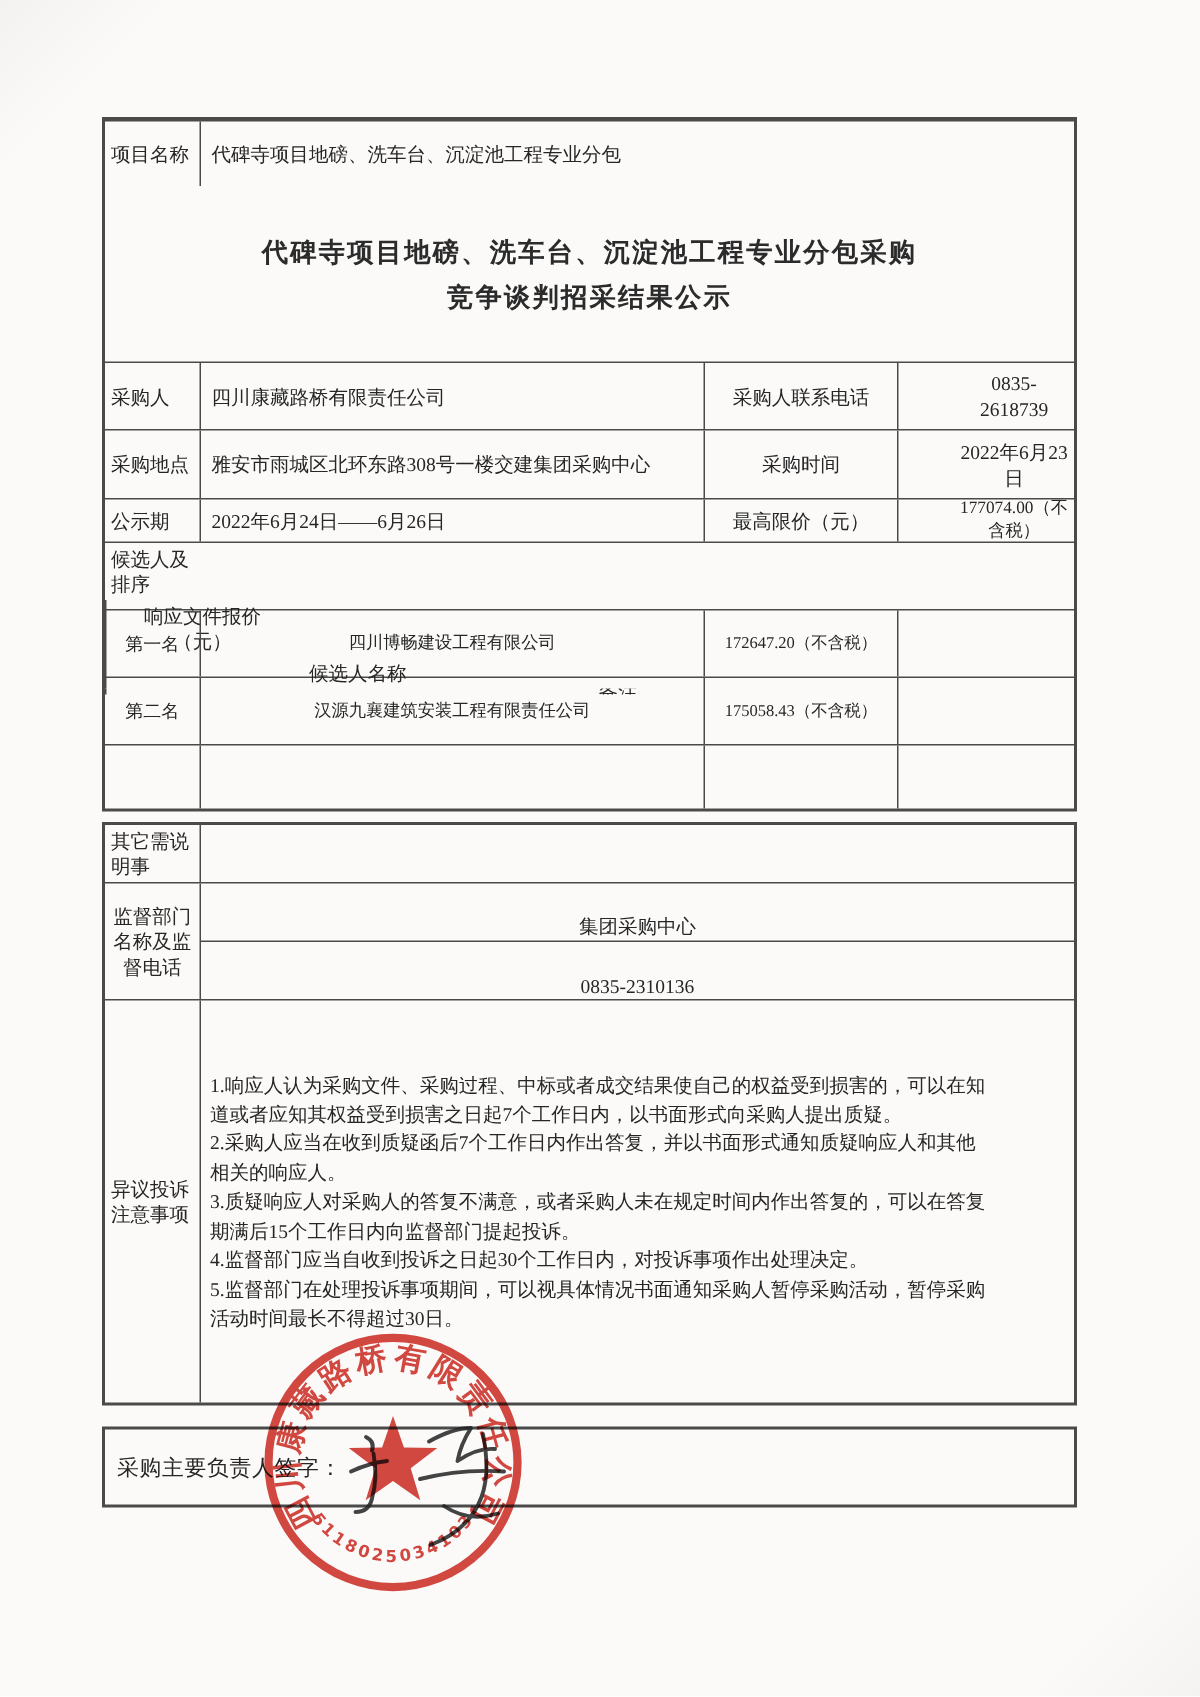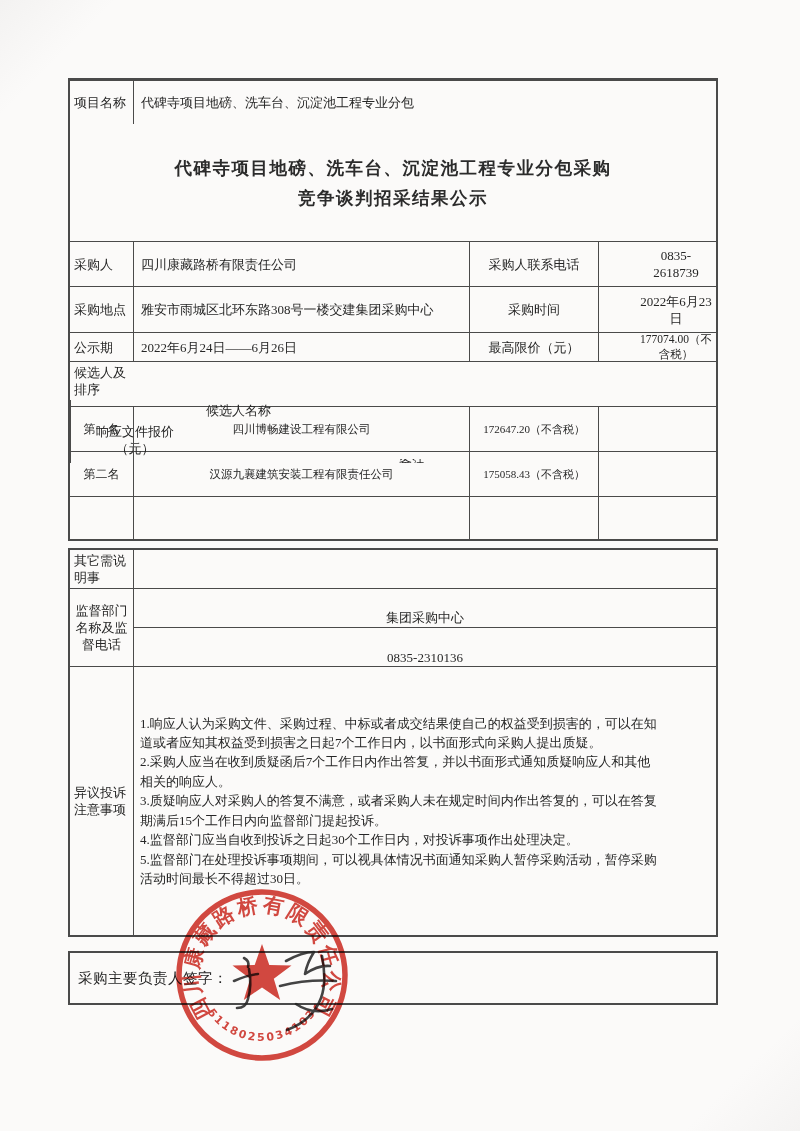--- a/index.html
+++ b/index.html
@@ -103,27 +103,27 @@
         </div>
       <div class="cell c4 center fs115">
           <span class="t">177074.00（不含税）</span>
         </div>
     </div>
 
     <div class="row" style="height:45px;flex-direction:column;">
       <div class="cell c1 nb fs13">
           <span class="t left">候选人及排序</span>
         </div>
-      <div class="cell c2 center fs13">
-          <span class="t">候选人名称</span>
-        </div>
       <div class="cell c3 center col fs13">
         <span class="t" style="text-align:center;">响应文件报价</span>
         <span class="t" style="text-align:center;">（元）</span>
       </div>
+      <div class="cell c2 center fs13">
+          <span class="t">候选人名称</span>
+        </div>
       <div class="cell c4 center fs13">
           <span class="t">备注</span>
         </div>
     </div>
 
     <div class="row" style="height:45px;">
       <div class="cell c1 nb center fs12">
           <span class="t">第一名</span>
         </div>
       <div class="cell c2 center fs115">

